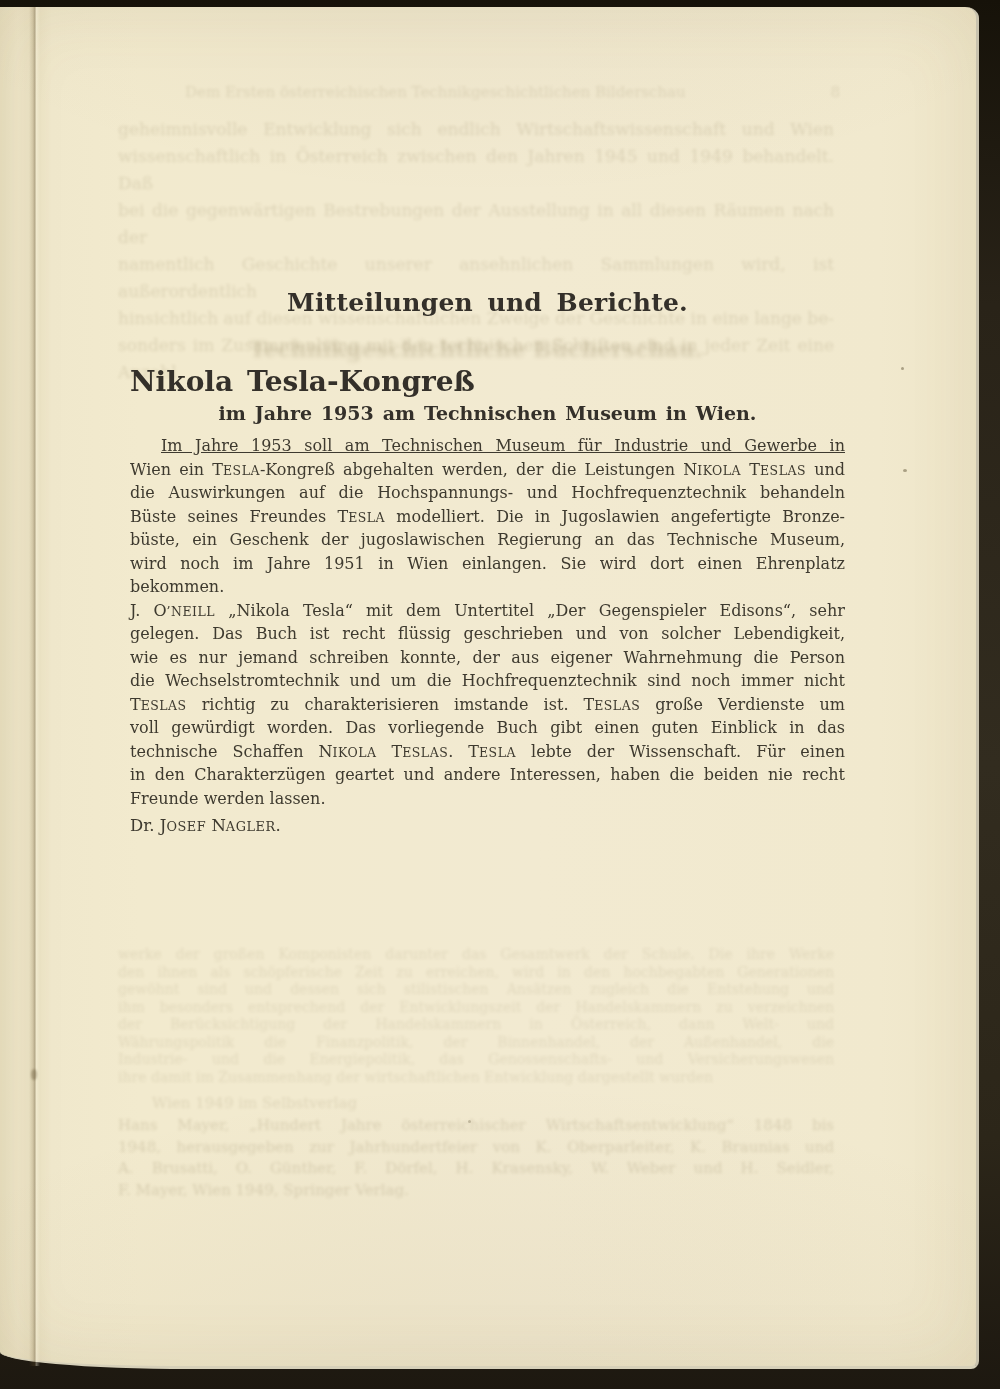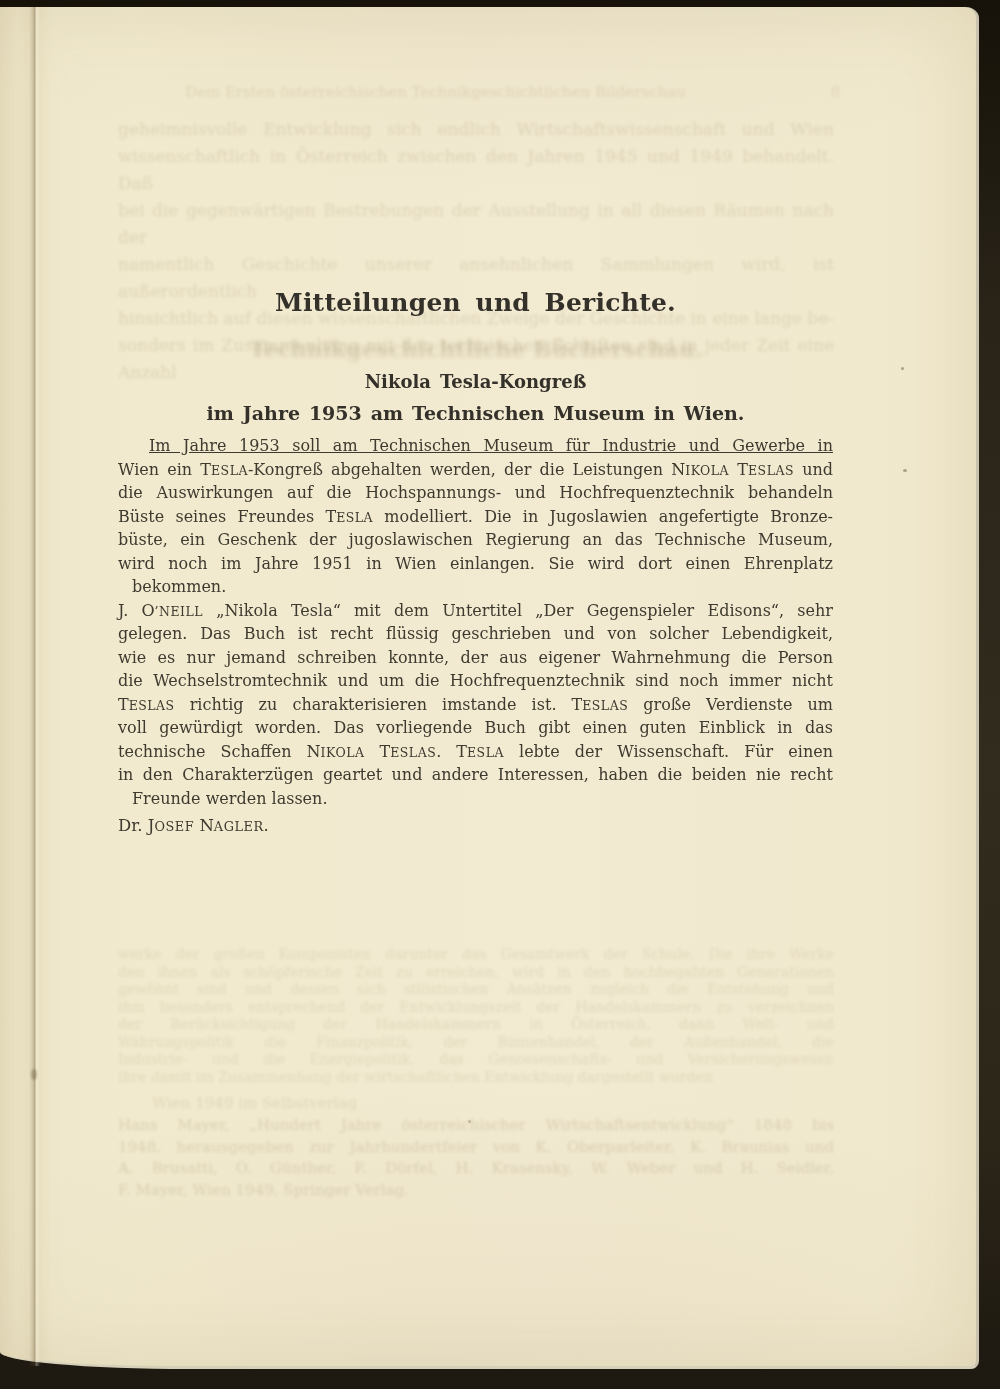--- a/index.html
+++ b/index.html
@@ -63,46 +63,46 @@
   .ghost-bottom-a { left: 118px; top: 939px; width: 716px; font-size: 14px; opacity: 0.13; }
   .ghost-bottom-a .gline { line-height: 17.5px; }
   .ghost-intro { left: 152px; top: 1087px; width: 400px; font-size: 15px; opacity: 0.15; }
   .ghost-bottom-b { left: 118px; top: 1108px; width: 716px; font-size: 15px; opacity: 0.19; }
   .ghost-bottom-b .gline { line-height: 21.5px; }
   .gline { text-align: justify; text-align-last: justify; }
   .gline.last { text-align-last: left; }
 
   
   .content {
-    position: absolute; left: 118px; top: 281px; width: 715px;
+    position: absolute; left: 130px; top: 281px; width: 715px;
     color: #3e3a2f;
   }
   h1.section {
     margin: 0 0 50px 0;
     font-size: 25px; line-height: 30px; font-weight: bold;
     text-align: center; color: #34302a; word-spacing: 0.22em; letter-spacing: 0.01em;
   }
   h2.title {
     margin: 0 0 6px 0;
-    font-size: 18px; line-height: 27px; font-weight: bold;
-    text-align: center; color: #34302a; word-spacing: 0.15em;
+    font-size: 28px; line-height: 27px; font-weight: bold;
+    text-align: left; color: #34302a; word-spacing: 0.15em;
   }
   h3.subtitle {
     margin: 0 0 8px 0;
     font-size: 19px; line-height: 25px; font-weight: bold;
     text-align: center; color: #34302a; word-spacing: 0.12em;
   }
   .para { margin: 0; }
   .tline {
     font-size: 16px; line-height: 23.5px; height: 23.5px;
     text-align: justify; text-align-last: justify;
     white-space: normal; overflow: visible;
   }
   .tline.indent { padding-left: 31px; box-sizing: border-box; text-decoration: underline; }
-  .tline.last { text-align-last: left; margin-left: 14px; }
+  .tline.last { text-align-last: left; }
   .sc { font-size: 0.78em; letter-spacing: 0.04em; }
   .signature {
     margin-top: 4px; padding-right: 16px;
     font-size: 16.5px; line-height: 23px;
     text-align: left; color: #3e3a2f;
   }
 </style>
 </head>
 <body>
 

